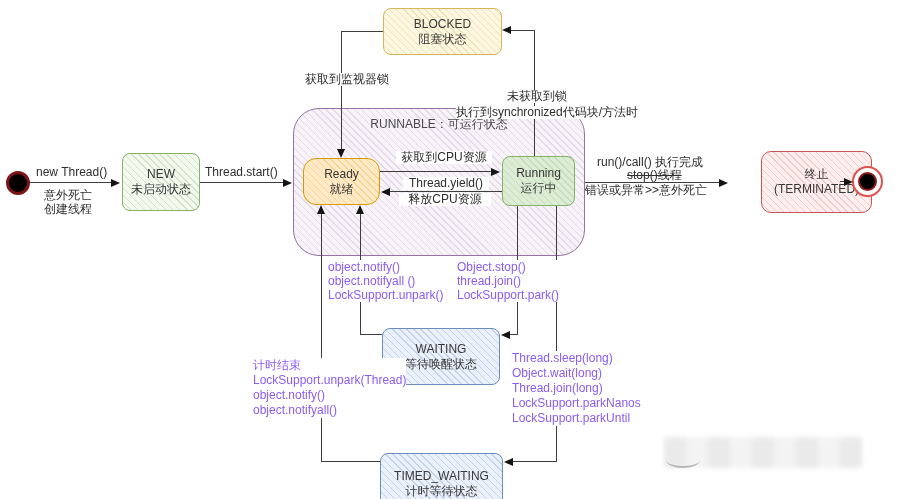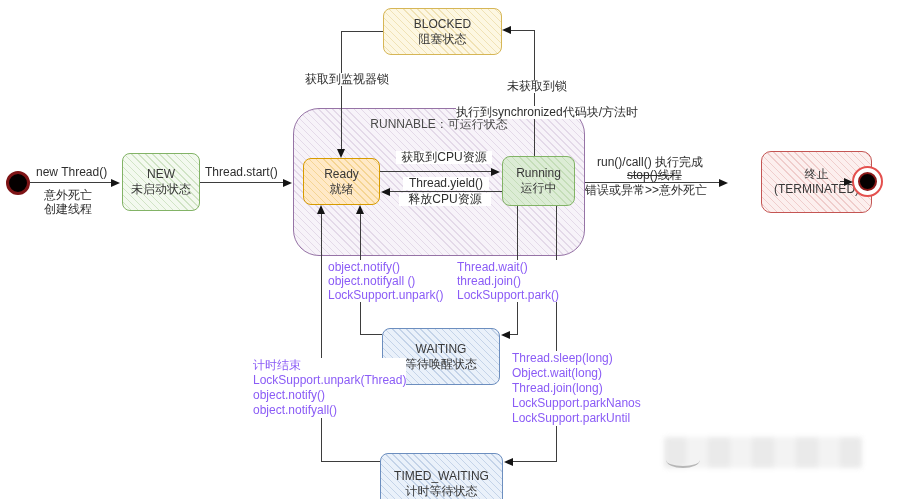--- a/index.html
+++ b/index.html
@@ -69,21 +69,21 @@
   </div>
 
   <div class="hl" style="left:200px;top:182px;width:83px;"></div>
   <div class="ar r" style="left:283px;top:179px;"></div>
   <div class="lbl" style="left:205px;top:166px;">Thread.start()</div>
 
   <div class="box hatch-purple" style="left:293px;top:108px;width:292px;height:148px;border-radius:26px;z-index:1;">
     <div class="runnable-title">RUNNABLE：可运行状态</div>
   </div>
 
-  <div class="box hatch-orange" style="left:303px;top:158px;width:77px;height:47px;">
+  <div class="box hatch-orange" style="left:303px;top:158px;width:77px;height:47px;border-radius:13px;">
     <div>Ready</div>
     <div>就绪</div>
   </div>
 
   <div class="box hatch-green2" style="left:502px;top:156px;width:73px;height:50px;">
     <div>Running</div>
     <div>运行中</div>
   </div>
 
   <div class="hl" style="left:380px;top:171px;width:112px;"></div>
@@ -102,21 +102,21 @@
 
   <div class="hl" style="left:342px;top:31px;width:41px;"></div>
   <div class="vl" style="left:341px;top:31px;height:119px;"></div>
   <div class="ar d" style="left:337px;top:149px;"></div>
   <div class="lbl" style="left:305px;top:73px;">获取到监视器锁</div>
 
   <div class="vl" style="left:534px;top:30px;height:126px;"></div>
   <div class="hl" style="left:511px;top:30px;width:24px;"></div>
   <div class="ar l" style="left:502px;top:26px;"></div>
   <div class="lbl" style="left:456px;top:70px;margin-top:36px;">执行到synchronized代码块/方法时</div>
-  <div class="lbl" style="left:507px;top:80px;">未获取到锁</div>
+  <div class="lbl" style="left:507px;top:90px;">未获取到锁</div>
 
   <div class="hl" style="left:585px;top:182px;width:135px;"></div>
   <div class="ar r" style="left:719px;top:179px;"></div>
   <div class="lbl" style="left:597px;top:156px;">run()/call() 执行完成</div>
   <div class="lbl strike" style="left:627px;top:169px;">stop()线程</div>
   <div class="lbl" style="left:585px;top:184px;">错误或异常&gt;&gt;意外死亡</div>
 
   <div class="box hatch-red" style="left:729px;top:151px;width:111px;height:62px;border-radius:10px;margin-left:32px;">
     <div>终止</div>
     <div>(TERMINATED)</div>
@@ -144,21 +144,21 @@
   <div class="mlist tight" style="left:328px;top:260px;">
     <div>object.notify()</div>
     <div>object.notifyall ()</div>
     <div>LockSupport.unpark()</div>
   </div>
 
   <div class="vl" style="left:517px;top:206px;height:129px;"></div>
   <div class="hl" style="left:509px;top:334px;width:9px;"></div>
   <div class="ar l" style="left:501px;top:331px;"></div>
   <div class="mlist tight" style="left:457px;top:260px;">
-    <div>Thread.wait()</div>
+    <div>Object.stop()</div>
     <div>thread.join()</div>
     <div>LockSupport.park()</div>
   </div>
 
   <div class="vl" style="left:321px;top:213px;height:249px;"></div>
   <div class="hl" style="left:321px;top:461px;width:59px;"></div>
   <div class="ar u" style="left:317px;top:205px;"></div>
   <div class="mlist" style="left:253px;top:358px;">
     <div>计时结束</div>
     <div>LockSupport.unpark(Thread)</div>

